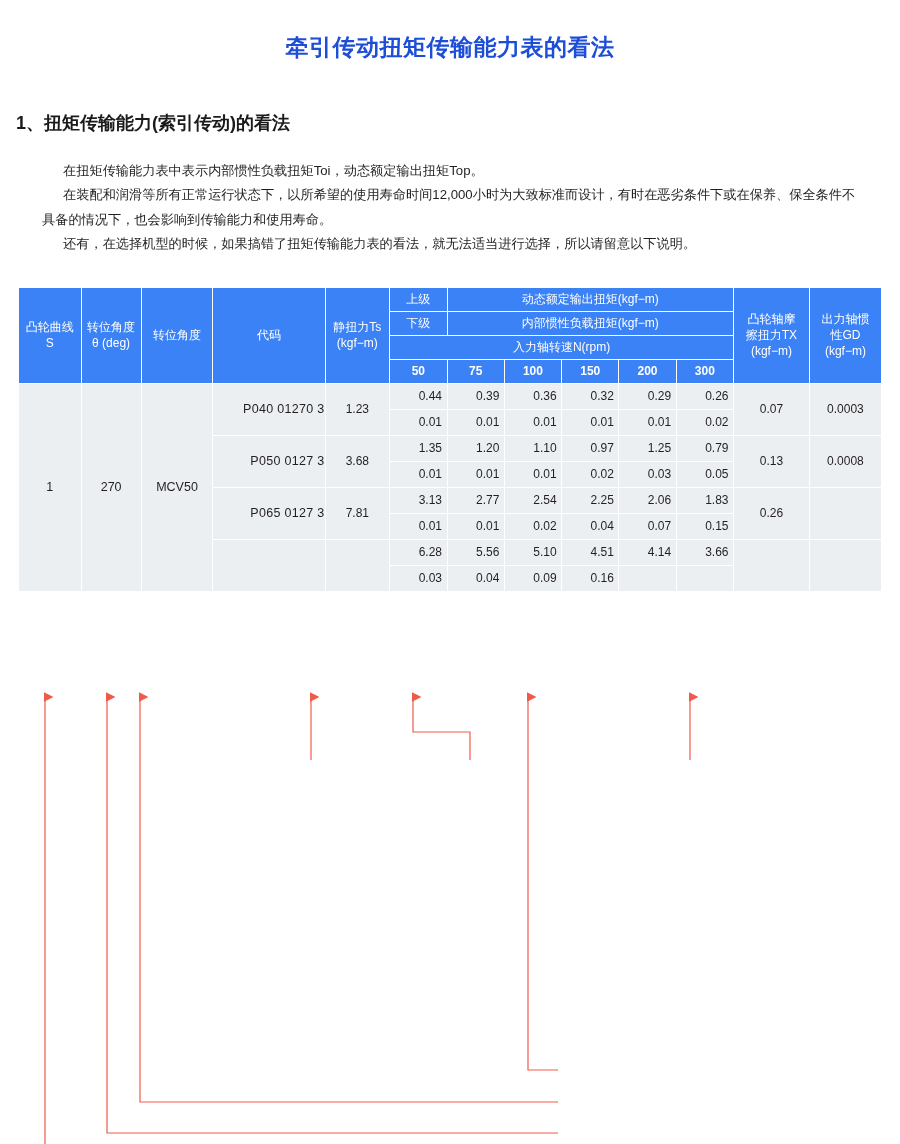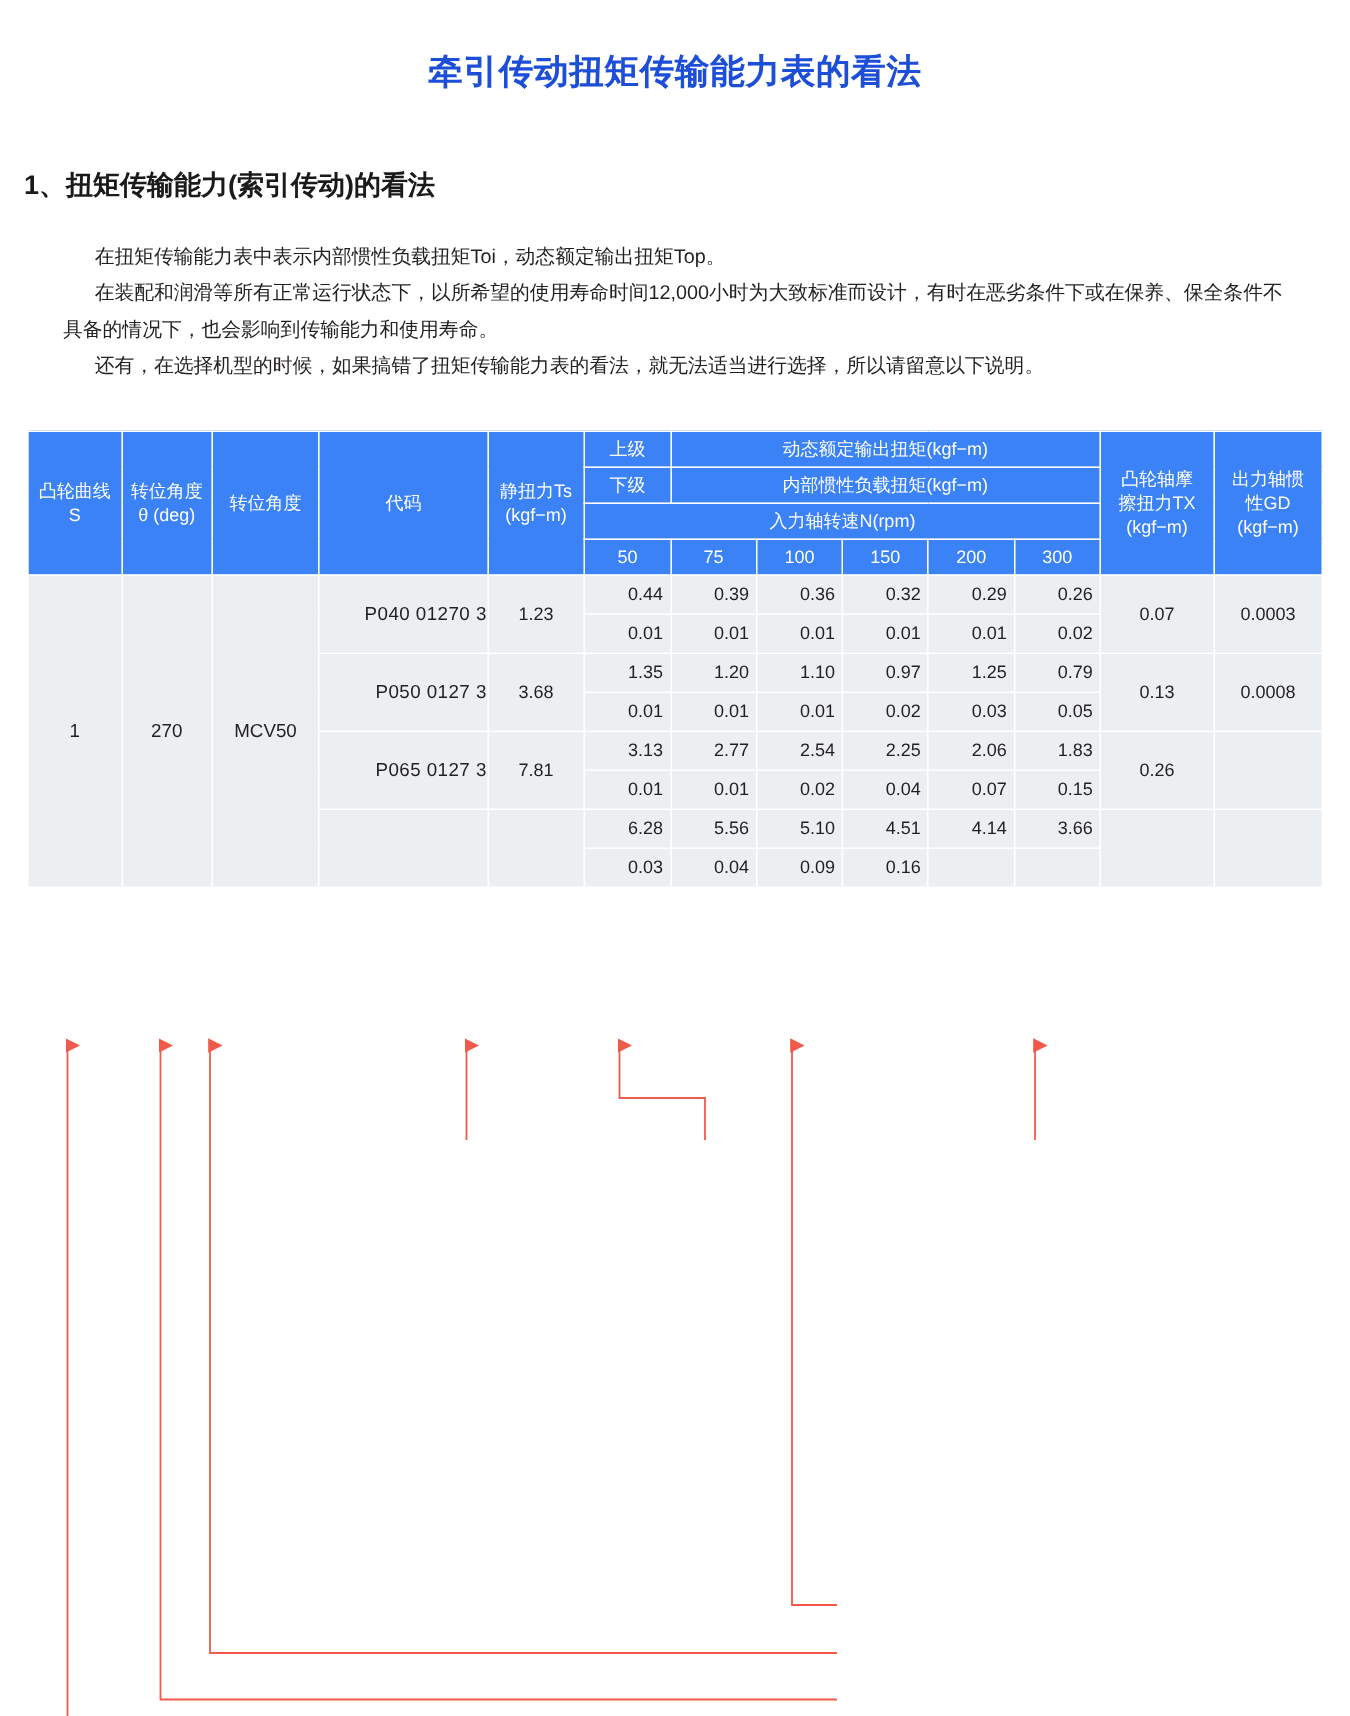--- a/index.html
+++ b/index.html
@@ -57,21 +57,21 @@
   table.spec thead th {
     background: #3b82f6;
     color: #ffffff;
     font-weight: normal;
     font-size: 12px;
     line-height: 1.35;
     padding: 2px 3px;
   }
   table.spec thead th.tall { height: 94px; }
   table.spec thead th.grade { height: 24px; }
-  table.spec thead th.rpm { height: 24px; }
+  table.spec thead th.rpm { height: 24px; font-weight: bold; }
 
   table.spec tbody td {
     background: #eceff1;
     color: #231f20;
   }
   table.spec tbody td.lbl { font-size: 12.5px; }
   table.spec tbody td.code { font-size: 12.5px; letter-spacing: 0.3px; text-align: right; }
   table.spec tbody td.num { width: 58px; padding-left: 24px; }
 
   .two-line { display: block; }

